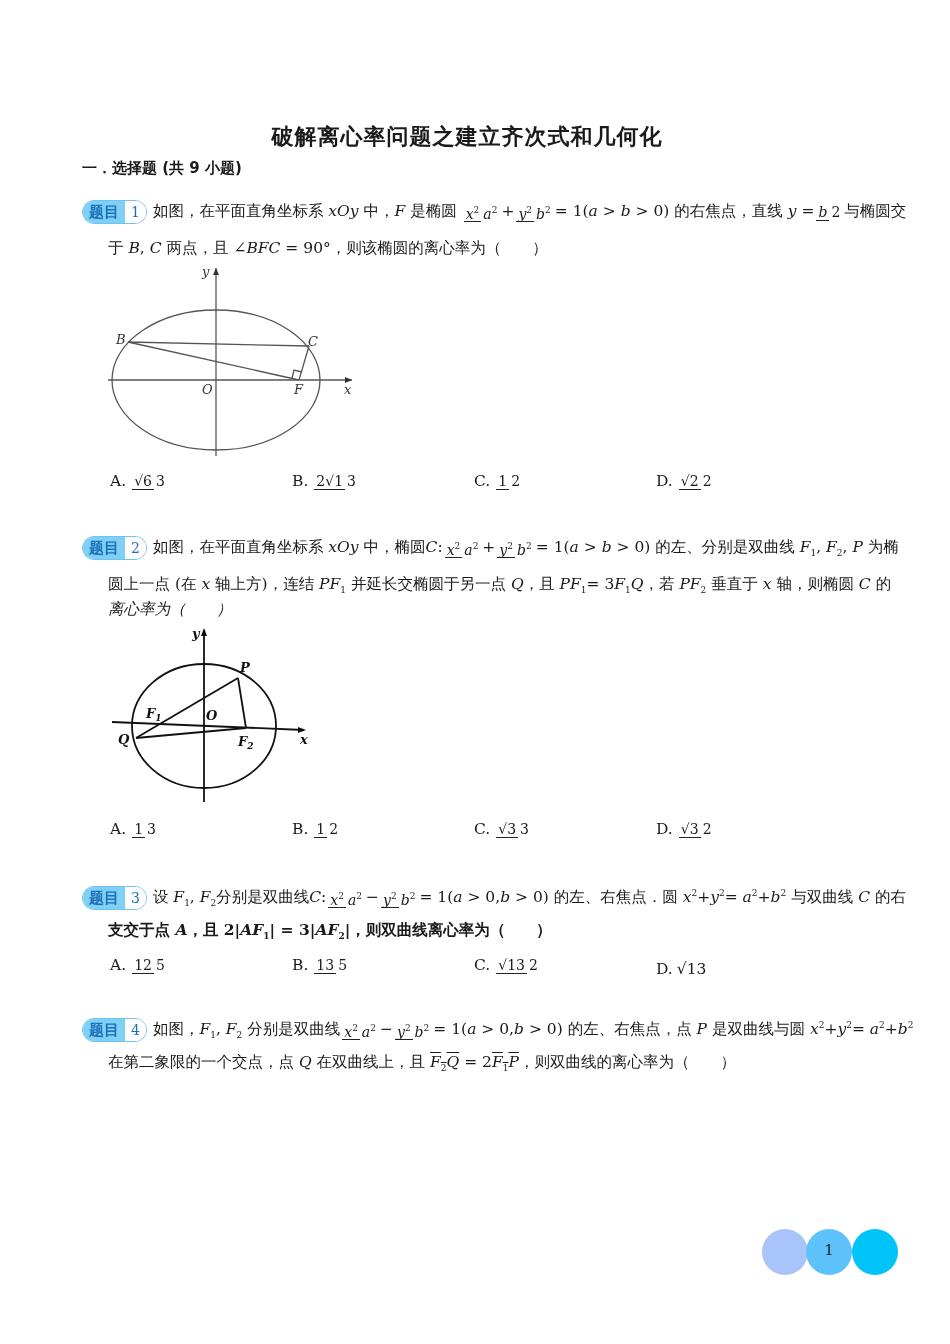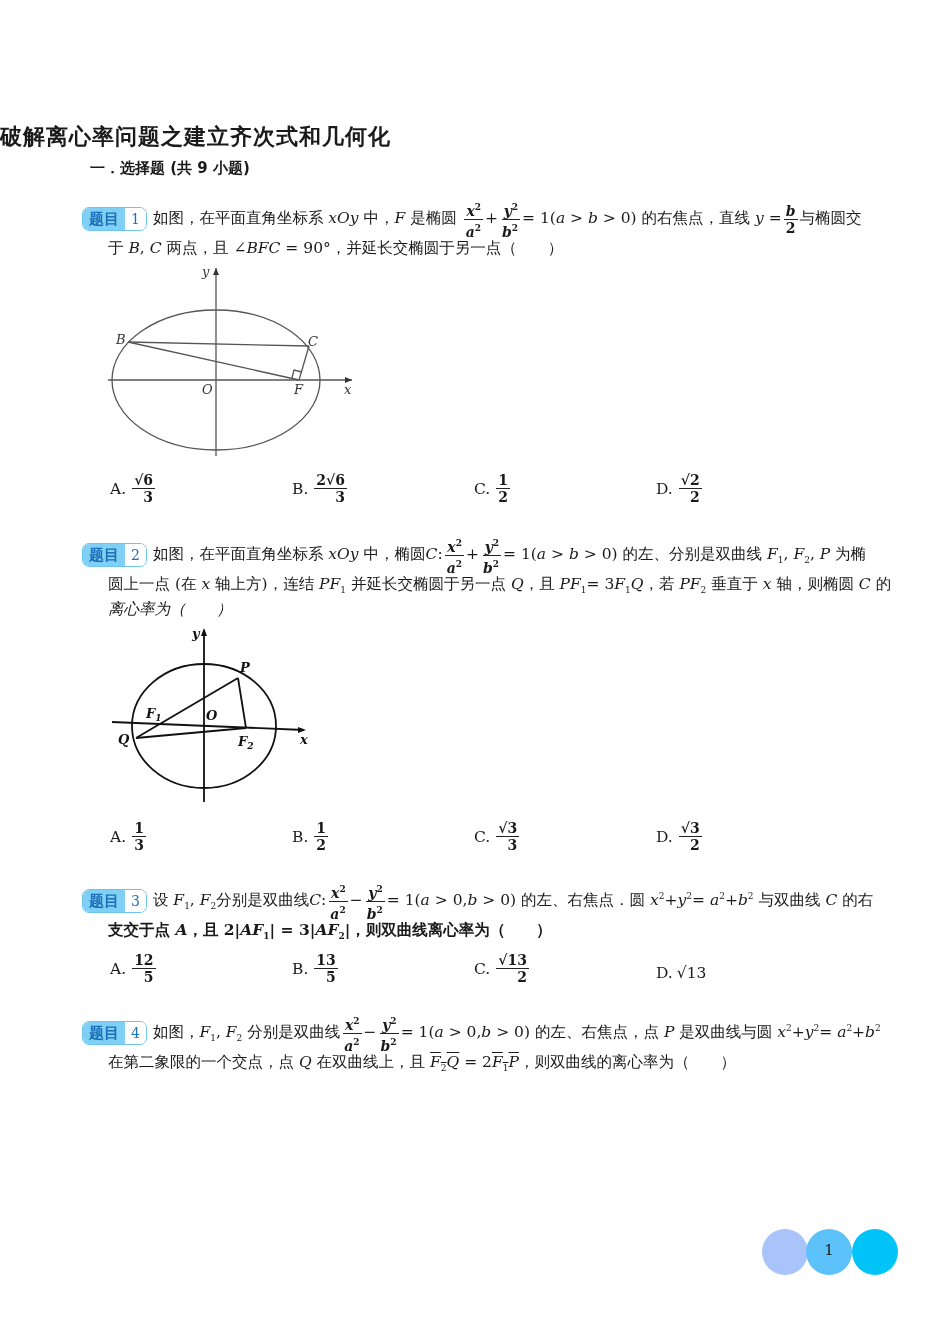--- a/index.html
+++ b/index.html
@@ -3,47 +3,46 @@
 <meta charset="utf-8">
 <style>
   html, body { margin: 0; padding: 0; background: #ffffff; }
   body {
     width: 950px; height: 1344px; position: relative; overflow: hidden;
     font-family: "DejaVu Serif", "Liberation Serif", serif;
     color: #1a1a1a;
   }
   .title {
     position: absolute; left: 0; right: 16px; top: 122px;
-    font-size: 22px; font-weight: bold;
+    text-align: center; font-size: 22px; font-weight: bold;
     font-family: "DejaVu Sans", "Liberation Sans", sans-serif; letter-spacing: 1px;
   }
   .section {
     position: absolute; left: 82px; top: 159px; font-size: 15px; font-weight: bold;
     font-family: "DejaVu Sans", "Liberation Sans", sans-serif;
-    margin-left: 8px;
   }
   .q-line {
     position: absolute; left: 82px; font-size: 15.5px; line-height: 24px; white-space: nowrap;
   }
   .q-line.cont { left: 108px; }
   .badge {
     display: inline-flex; align-items: flex-end; height: 22px; border: 1.5px solid #6cc4ef;
-    border-radius: 7px; overflow: hidden; vertical-align: middle; margin-right: 6px;
+    border-radius: 12px; overflow: hidden; vertical-align: middle; margin-right: 6px;
   }
   .badge .b-label {
     background: #7fd0f4; color: #1b6fb8; font-weight: bold; padding: 0 6px;
     font-family: "DejaVu Sans", "Liberation Sans", sans-serif; font-size: 15px; line-height: 22px;
   }
   .badge .b-num {
     background: #ffffff; color: #1b6fb8; padding: 0 6px; font-size: 14px; line-height: 22px;
   }
   i.m { font-style: italic; font-family: "DejaVu Serif", serif; }
   .frac {
-    display: inline-flex; flex-direction: column; align-items: flex-end; vertical-align: middle;
-    font-size: 14px; line-height: 16px; margin: 0 2px; font-weight: bold;
+    display: inline-flex; flex-direction: row; align-items: flex-start; vertical-align: middle;
+    font-size: 14px; line-height: 16px; margin: 0 2px;
   }
   .frac .num { border-bottom: 1px solid #222; padding: 0 2px; }
   .frac .den { padding: 0 2px; }
   sup, sub { font-size: 9px; }
   .opts { position: absolute; left: 110px; width: 730px; font-size: 15.5px; display: flex; }
   .opt { width: 182px; display: flex; align-items: center; }
   .opt .lbl { margin-right: 4px; }
   .fig { position: absolute; }
   .page-num {
     position: absolute; top: 1229px; left: 762px; width: 140px; height: 48px;
@@ -73,21 +72,21 @@
       <span class="den"><i class="m">a</i><sup>2</sup></span>
     </span>+<span class="frac">
       <span class="num"><i class="m">y</i><sup>2</sup></span>
       <span class="den"><i class="m">b</i><sup>2</sup></span>
     </span>=&nbsp;1(<i class="m">a</i>&nbsp;&gt;&nbsp;<i class="m">b</i>&nbsp;&gt;&nbsp;0)&nbsp;<span>的右焦点，直线</span>&nbsp;<i class="m">y</i>&nbsp;=<span class="frac">
       <span class="num"><i class="m">b</i></span>
       <span class="den">2</span>
     </span><span>与椭圆交</span>
 </div>
 <div class="q-line cont" style="top:236px;">
-  <span>于</span>&nbsp;<i class="m">B</i>,&nbsp;<i class="m">C</i>&nbsp;<span>两点，且</span>&nbsp;∠<i class="m">BFC</i>&nbsp;=&nbsp;90°<span>，并延长交椭圆于另一点（　　）</span>
+  <span>于</span>&nbsp;<i class="m">B</i>,&nbsp;<i class="m">C</i>&nbsp;<span>两点，且</span>&nbsp;∠<i class="m">BFC</i>&nbsp;=&nbsp;90°<span>，则该椭圆的离心率为（　　）</span>
 </div>
 
 <svg class="fig" style="left:104px; top:262px;" width="256" height="196" viewBox="0 0 256 196">
   <g stroke="#555" fill="none" stroke-width="1.3">
     <ellipse cx="112" cy="118" rx="104" ry="70"></ellipse>
     <line x1="4" y1="118" x2="248" y2="118"></line>
     <line x1="112" y1="194" x2="112" y2="6"></line>
     <line x1="24" y1="80" x2="205" y2="84"></line>
     <line x1="24" y1="80" x2="195" y2="118"></line>
     <line x1="205" y1="84" x2="195" y2="118"></line>
@@ -109,21 +108,21 @@
   <div class="opt">
       <span class="lbl">A.</span>
       <span class="frac">
         <span class="num">√6</span>
         <span class="den">3</span>
       </span>
     </div>
   <div class="opt">
       <span class="lbl">B.</span>
       <span class="frac">
-        <span class="num">2√6</span>
+        <span class="num">2√1</span>
         <span class="den">3</span>
       </span>
     </div>
   <div class="opt">
       <span class="lbl">C.</span>
       <span class="frac">
         <span class="num">1</span>
         <span class="den">2</span>
       </span>
     </div>

